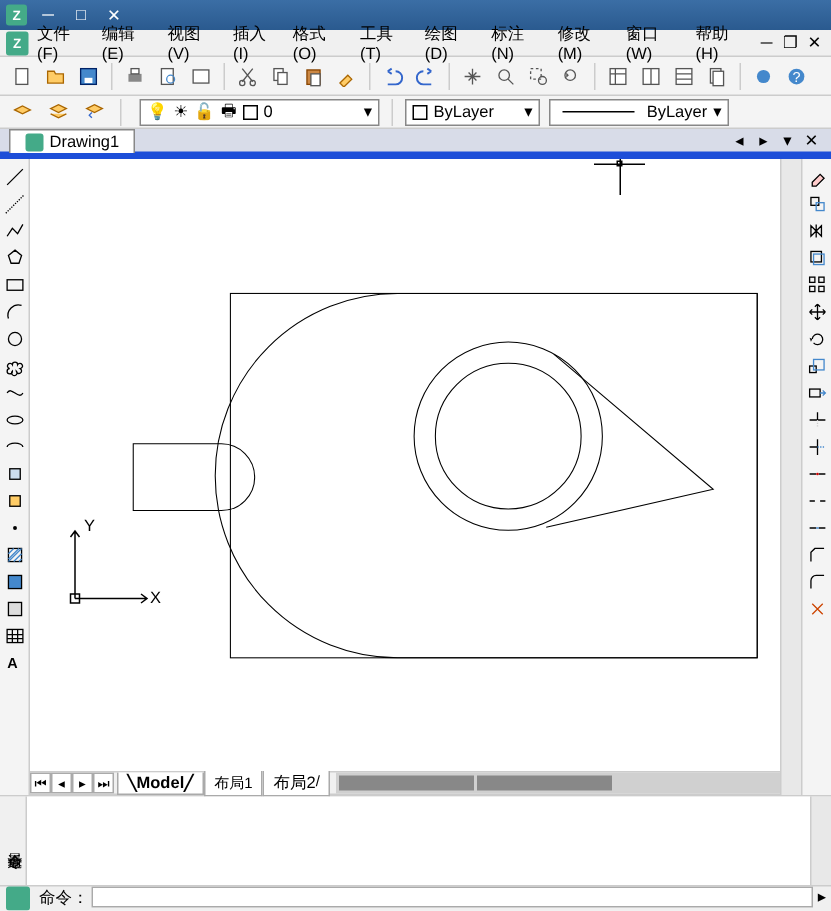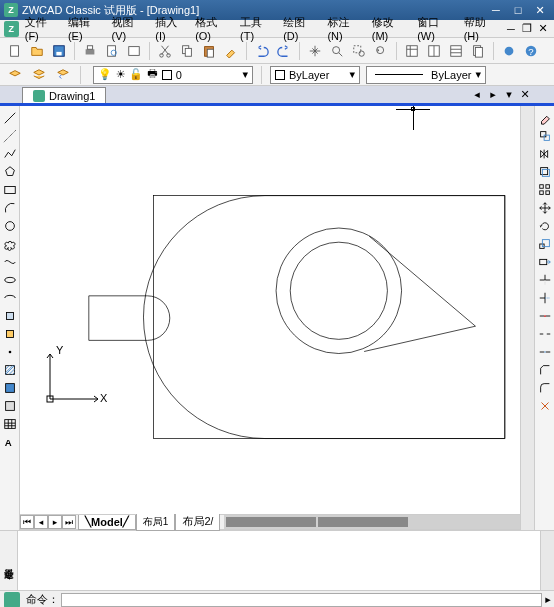--- a/index.html
+++ b/index.html
@@ -14,21 +14,21 @@
 .menuitem{padding:2px 4px;cursor:pointer}
 .menubar .right{flex:1;display:flex;justify-content:flex-end;gap:2px}
 .toolbar{height:26px;background:#f4f4f4;display:flex;align-items:center;padding:0 6px;gap:4px;border-bottom:1px solid #ccc}
 .tbtn{width:18px;height:18px;display:flex;align-items:center;justify-content:center;cursor:pointer;border:1px solid transparent;border-radius:2px}
 .sep{width:1px;height:18px;background:#ccc;margin:0 2px}
 .layer-row{height:22px;background:#f4f4f4;display:flex;align-items:center;padding:0 6px;gap:6px;border-bottom:1px solid #ccc}
 .layer-combo{border:1px solid #888;background:#fff;height:18px;display:flex;align-items:center;padding:0 4px;gap:4px}
 .layer-combo.wide{flex-basis:160px;margin-left:4px}
 .layer-combo .sq{width:10px;height:10px;background:#fff;border:1px solid #000}
 .layer-combo .arrow{margin-left:auto}
-.doctabs{height:20px;background:#d8dce8;display:flex;align-items:center;padding:0 22px;border-bottom:3px solid #1d4ed8}
+.doctabs{height:20px;background:#d8dce8;display:flex;align-items:center;padding:0 6px;border-bottom:5px solid #1d4ed8}
 .doctab{background:#fff;border:1px solid #888;border-bottom:none;padding:2px 10px 1px;display:flex;align-items:center;gap:4px}
 .doctab .tabicon{width:12px;height:12px;background:#4a8;border-radius:2px}
 .doctabs .right{flex:1;display:flex;justify-content:flex-end;gap:2px}
 .navbtn{width:14px;height:14px;display:flex;align-items:center;justify-content:center;cursor:pointer}
 .workarea{display:flex;height:424px}
 .lefttools{width:20px;background:#f4f4f4;display:flex;flex-direction:column;align-items:center;gap:2px;padding:4px 0;border-right:1px solid #ccc}
 .lefttools .tbtn{width:16px;height:16px}
 .canvas-wrap{flex:1;display:flex;flex-direction:column}
 .canvas{flex:1;background:#fff;position:relative;overflow:hidden}
 .righttools{width:20px;background:#f4f4f4;display:flex;flex-direction:column;align-items:center;gap:2px;padding:4px 0;border-left:1px solid #ccc}
@@ -43,31 +43,30 @@
 .sheettabs{height:16px;background:#f0f0f0;display:flex;align-items:center;border-top:1px solid #ccc;border-bottom:1px solid #ccc}
 .sheettabs .nbtn{width:14px;height:14px;display:flex;align-items:center;justify-content:center;border:1px solid #aaa;background:#fff;cursor:pointer;font-size:9px}
 .sheettab{padding:1px 6px;background:#fff;border:1px solid #aaa;border-top:none;font-size:10px;display:flex;align-items:center}
 .sheettab.active{background:#fff;font-weight:bold}
 .sheettabs .hscroll{flex:1;height:14px;background:#d0d0d0;display:flex;align-items:center;margin-left:4px}
 .sheettabs .hscroll .thumb{background:#888;height:10px;width:90px;margin-left:2px}
 .cmdarea{display:flex;height:60px;border-top:1px solid #ccc}
 .cmdlabel{width:18px;background:#f0f0f0;writing-mode:vertical-rl;display:flex;align-items:center;justify-content:center;font-size:10px;border-right:1px solid #ccc}
 .cmdtext{flex:1;background:#fff}
 .cmdvscroll{width:14px;background:#e8e8e8;border-left:1px solid #ccc}
-.cmdline{height:18px;background:#f0f0f0;display:flex;align-items:center;border-top:1px solid #ccc}
+.cmdline{height:18px;background:#f0f0f0;display:flex;align-items:flex-start;border-top:1px solid #ccc}
 .cmdline .aicon{width:16px;height:16px;background:#4a8;margin:0 4px;border-radius:2px}
 .cmdline input{flex:1;border:1px solid #aaa;height:14px;padding:0 2px;font-size:11px}
 svg.icon{width:14px;height:14px}
 </style>
 </head>
 <body>
 
 <div class="titlebar">
   <span class="logo">Z</span>
-  <span class="title">ZWCAD Classic 试用版 - [Drawing1]</span>
   <div class="winbtns">
     <span class="winbtn">─</span>
     <span class="winbtn">□</span>
     <span class="winbtn">✕</span>
   </div>
 </div>
 
 <div class="menubar">
   <span class="logo">Z</span>
   <span class="menuitem">文件(F)</span>

